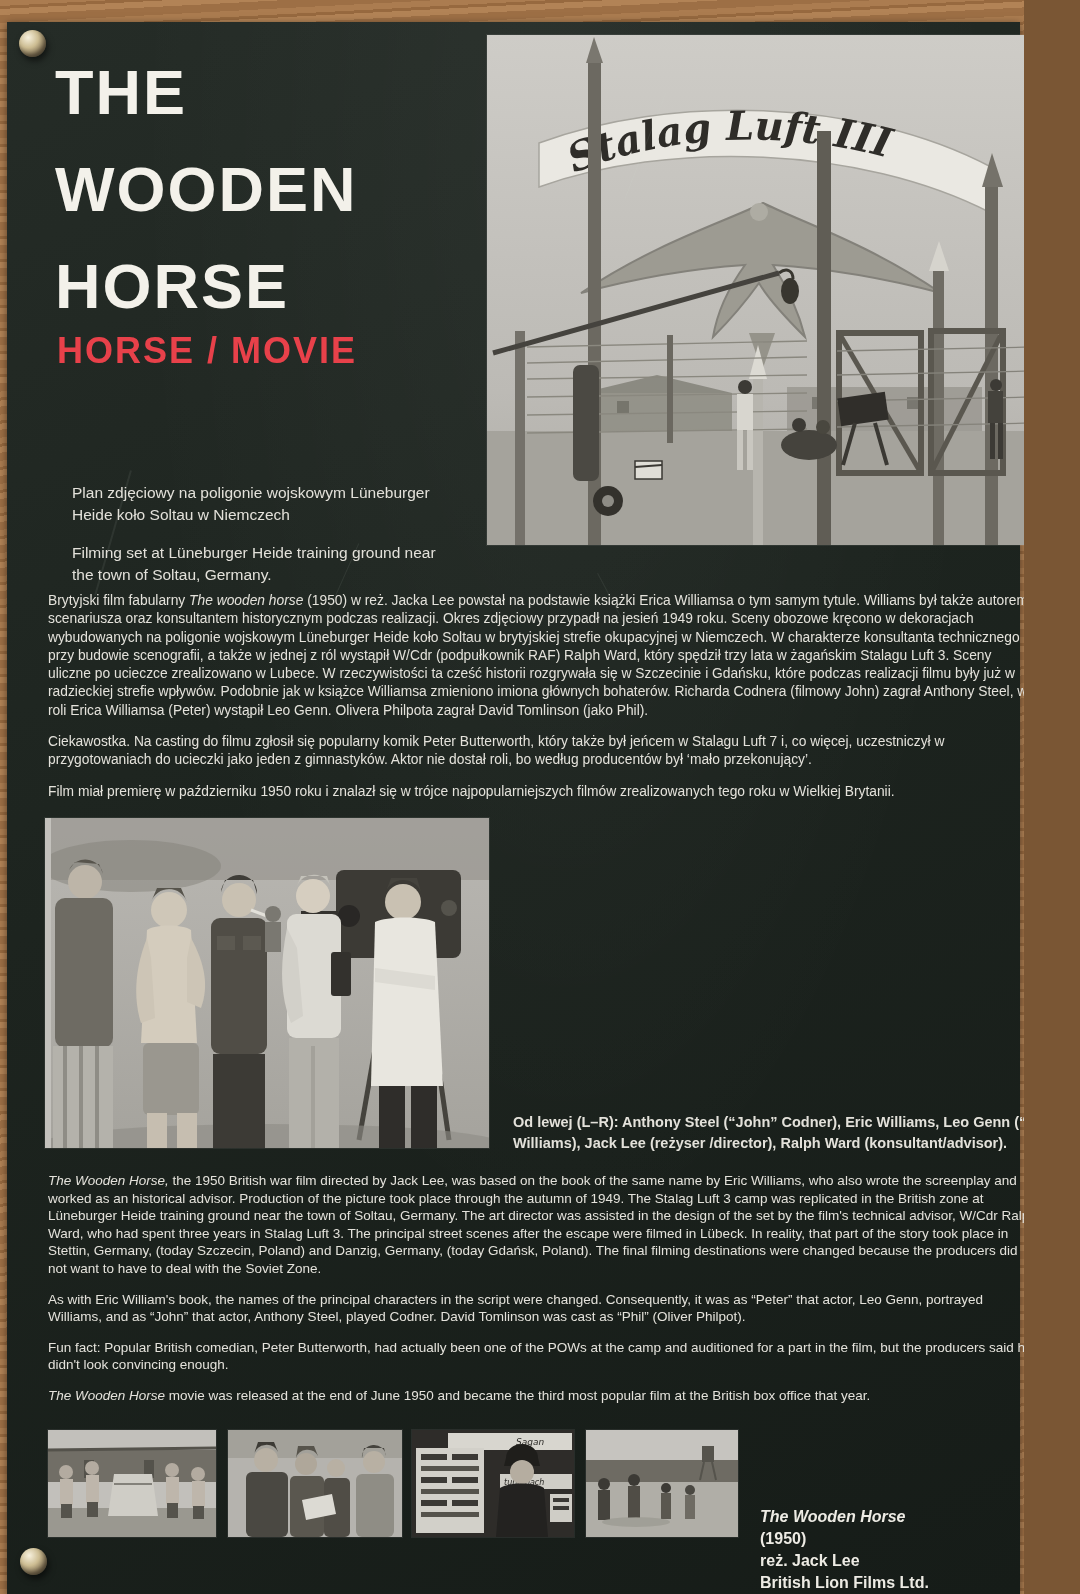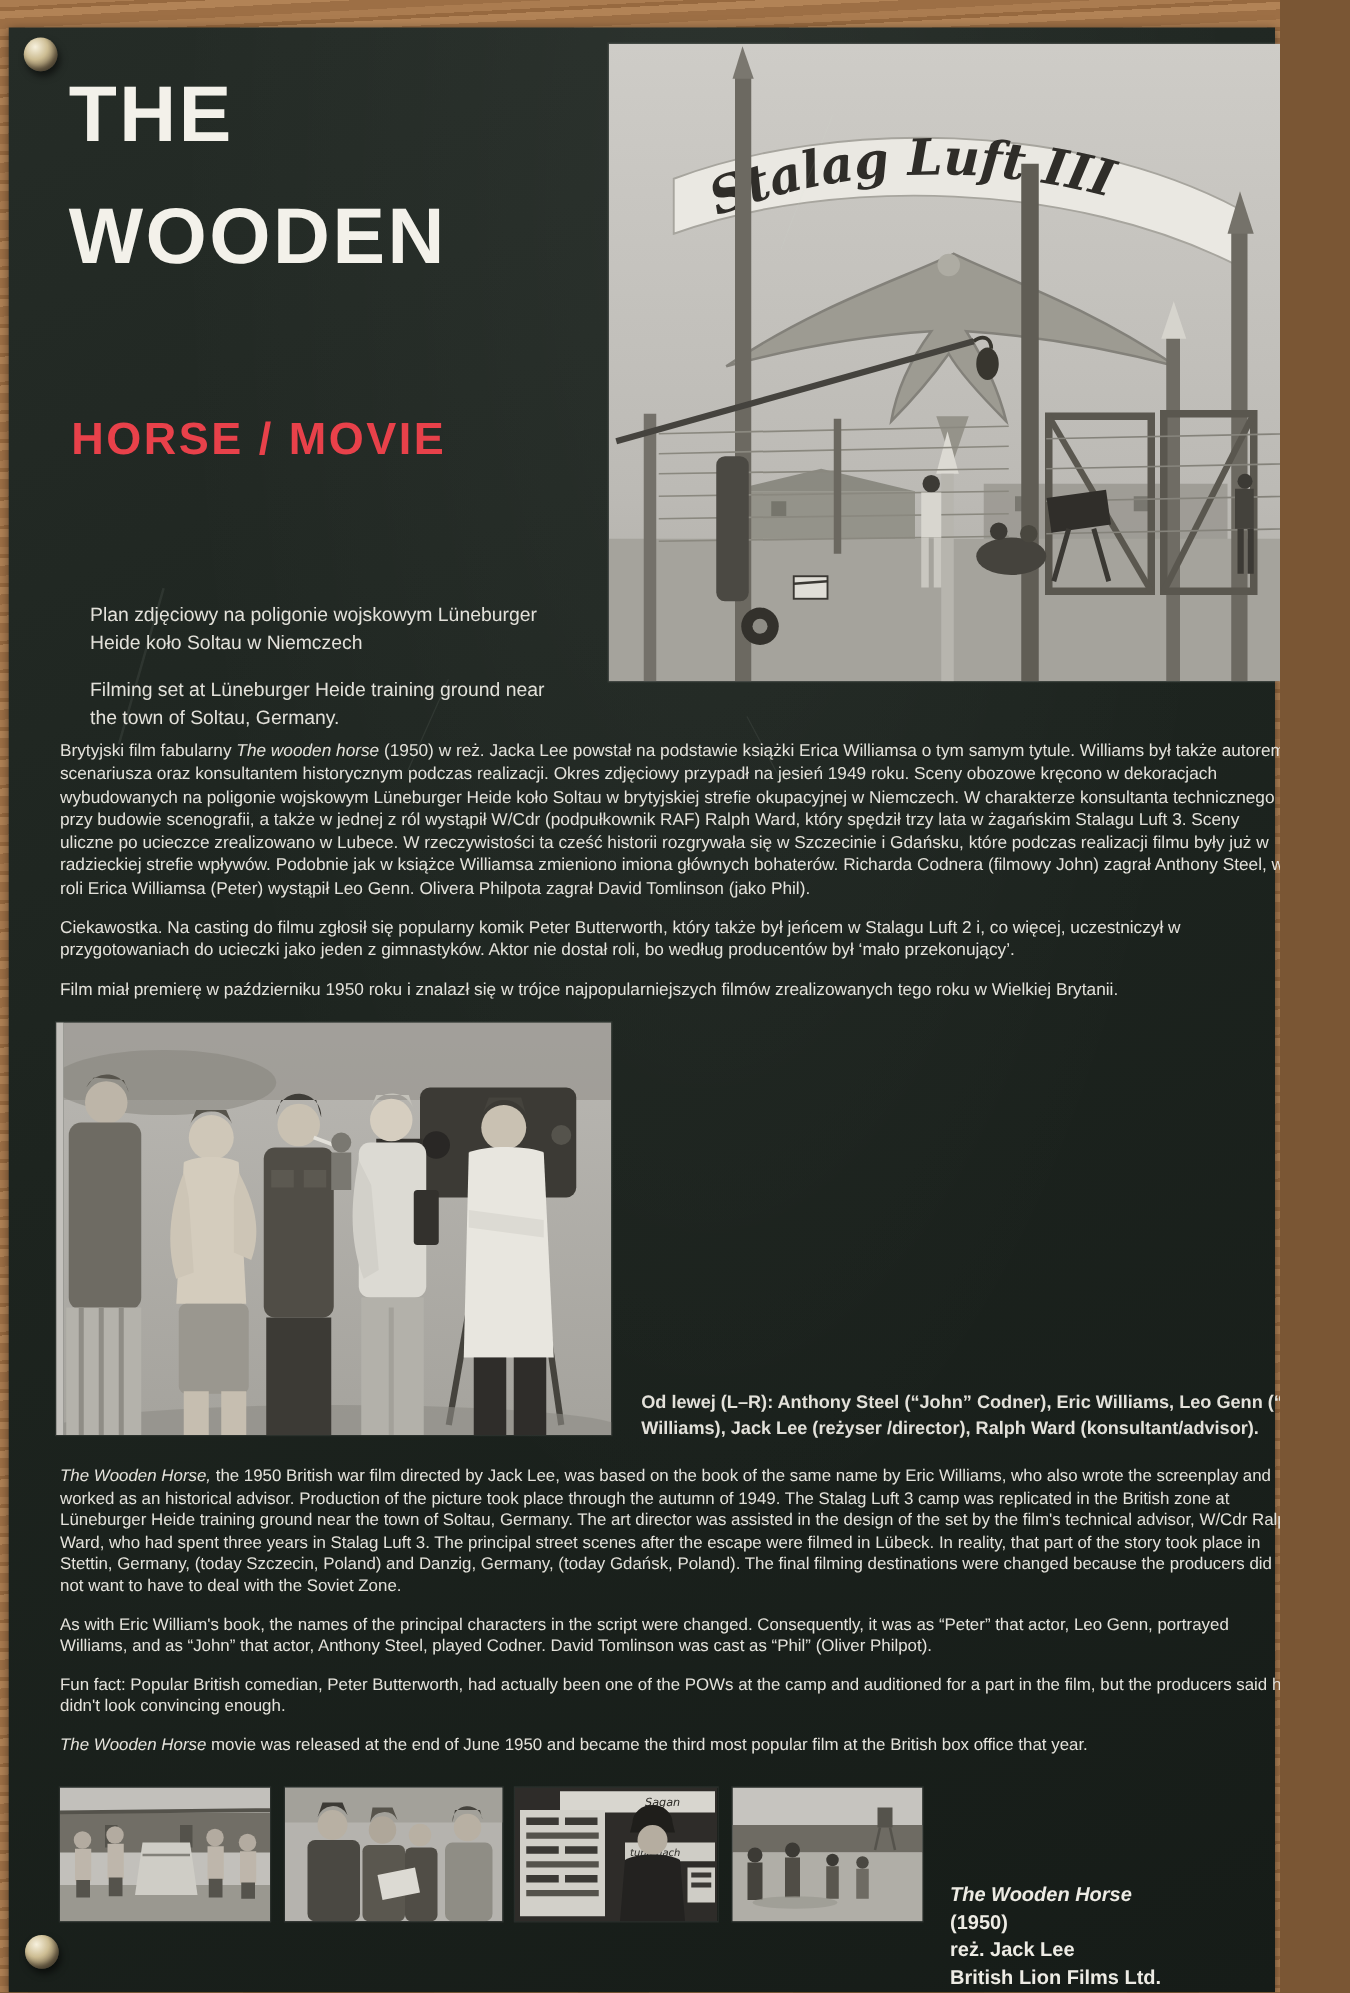--- a/index.html
+++ b/index.html
@@ -76,20 +76,21 @@
   <div class="pin" style="left:1028px; top:1548px;"></div>
 
   <div class="scratch" style="left:112px; top:468px; width:2px; height:130px; transform:rotate(16deg);"></div>
   <div class="scratch" style="left:342px; top:540px; width:1px; height:80px; transform:rotate(24deg);"></div>
   <div class="scratch" style="left:645px; top:88px; width:1px; height:115px; transform:rotate(21deg);"></div>
   <div class="scratch" style="left:610px; top:570px; width:1px; height:55px; transform:rotate(-28deg);"></div>
 
   <div class="title">
     <span>THE</span>
     <span>WOODEN</span>
+    <span>HORSE</span>
   </div>
   <div class="subtitle" style="color:#e8414a;">HORSE / MOVIE</div>
 
   <div class="cap-top">
     <p>Plan zdjęciowy na poligonie wojskowym Lüneburger Heide koło Soltau w Niemczech</p>
     <p>Filming set at Lüneburger Heide training ground near the town of Soltau, Germany.</p>
   </div>
 
   <div class="photo" style="left:487px; top:35px; width:551px; height:510px;">
     <svg viewBox="0 0 551 510" preserveAspectRatio="none">
@@ -172,21 +173,21 @@
       <line x1="388" y1="388" x2="400" y2="430" stroke="#3a3833" stroke-width="4"></line>
       <circle cx="509" cy="350" r="6" fill="#3c3a35"></circle>
       <rect x="501" y="356" width="15" height="32" fill="#44423c"></rect>
       <rect x="503" y="388" width="5" height="36" fill="#3c3a35"></rect>
       <rect x="511" y="388" width="5" height="36" fill="#3c3a35"></rect>
     </svg>
   </div>
 
   <div class="body-text" style="left:48px; top:592px; width:990px;">
     <p><span>Brytyjski film fabularny </span><em>The wooden horse</em><span> (1950) w reż. Jacka Lee powstał na podstawie książki Erica Williamsa o tym samym tytule. Williams był także autorem scenariusza oraz konsultantem historycznym podczas realizacji. Okres zdjęciowy przypadł na jesień 1949 roku. Sceny obozowe kręcono w dekoracjach wybudowanych na poligonie wojskowym Lüneburger Heide koło Soltau w brytyjskiej strefie okupacyjnej w Niemczech. W charakterze konsultanta technicznego przy budowie scenografii, a także w jednej z ról wystąpił W/Cdr (podpułkownik RAF) Ralph Ward, który spędził trzy lata w żagańskim Stalagu Luft 3. Sceny uliczne po ucieczce zrealizowano w Lubece. W rzeczywistości ta cześć historii rozgrywała się w Szczecinie i Gdańsku, które podczas realizacji filmu były już w radzieckiej strefie wpływów. Podobnie jak w książce Williamsa zmieniono imiona głównych bohaterów. Richarda Codnera (filmowy John) zagrał Anthony Steel, w roli Erica Williamsa (Peter) wystąpił Leo Genn. Olivera Philpota zagrał David Tomlinson (jako Phil).</span></p>
-    <p>Ciekawostka. Na casting do filmu zgłosił się popularny komik Peter Butterworth, który także był jeńcem w Stalagu Luft 2 i, co więcej, uczestniczył w przygotowaniach do ucieczki jako jeden z gimnastyków. Aktor nie dostał roli, bo według producentów był ‘mało przekonujący’.</p>
+    <p>Ciekawostka. Na casting do filmu zgłosił się popularny komik Peter Butterworth, który także był jeńcem w Stalagu Luft 7 i, co więcej, uczestniczył w przygotowaniach do ucieczki jako jeden z gimnastyków. Aktor nie dostał roli, bo według producentów był ‘mało przekonujący’.</p>
     <p>Film miał premierę w październiku 1950 roku i znalazł się w trójce najpopularniejszych filmów zrealizowanych tego roku w Wielkiej Brytanii.</p>
   </div>
 
   <div class="photo" style="left:45px; top:818px; width:438px; height:330px; border-left:6px solid #c3c1bc;">
     <svg viewBox="0 0 438 330" preserveAspectRatio="none">
       <defs>
         <linearGradient id="mp-bg" x1="0" y1="0" x2="0" y2="1">
           <stop offset="0" stop-color="#b9b7b2"></stop>
             <stop offset="1" stop-color="#a5a39d"></stop>
         </linearGradient>

